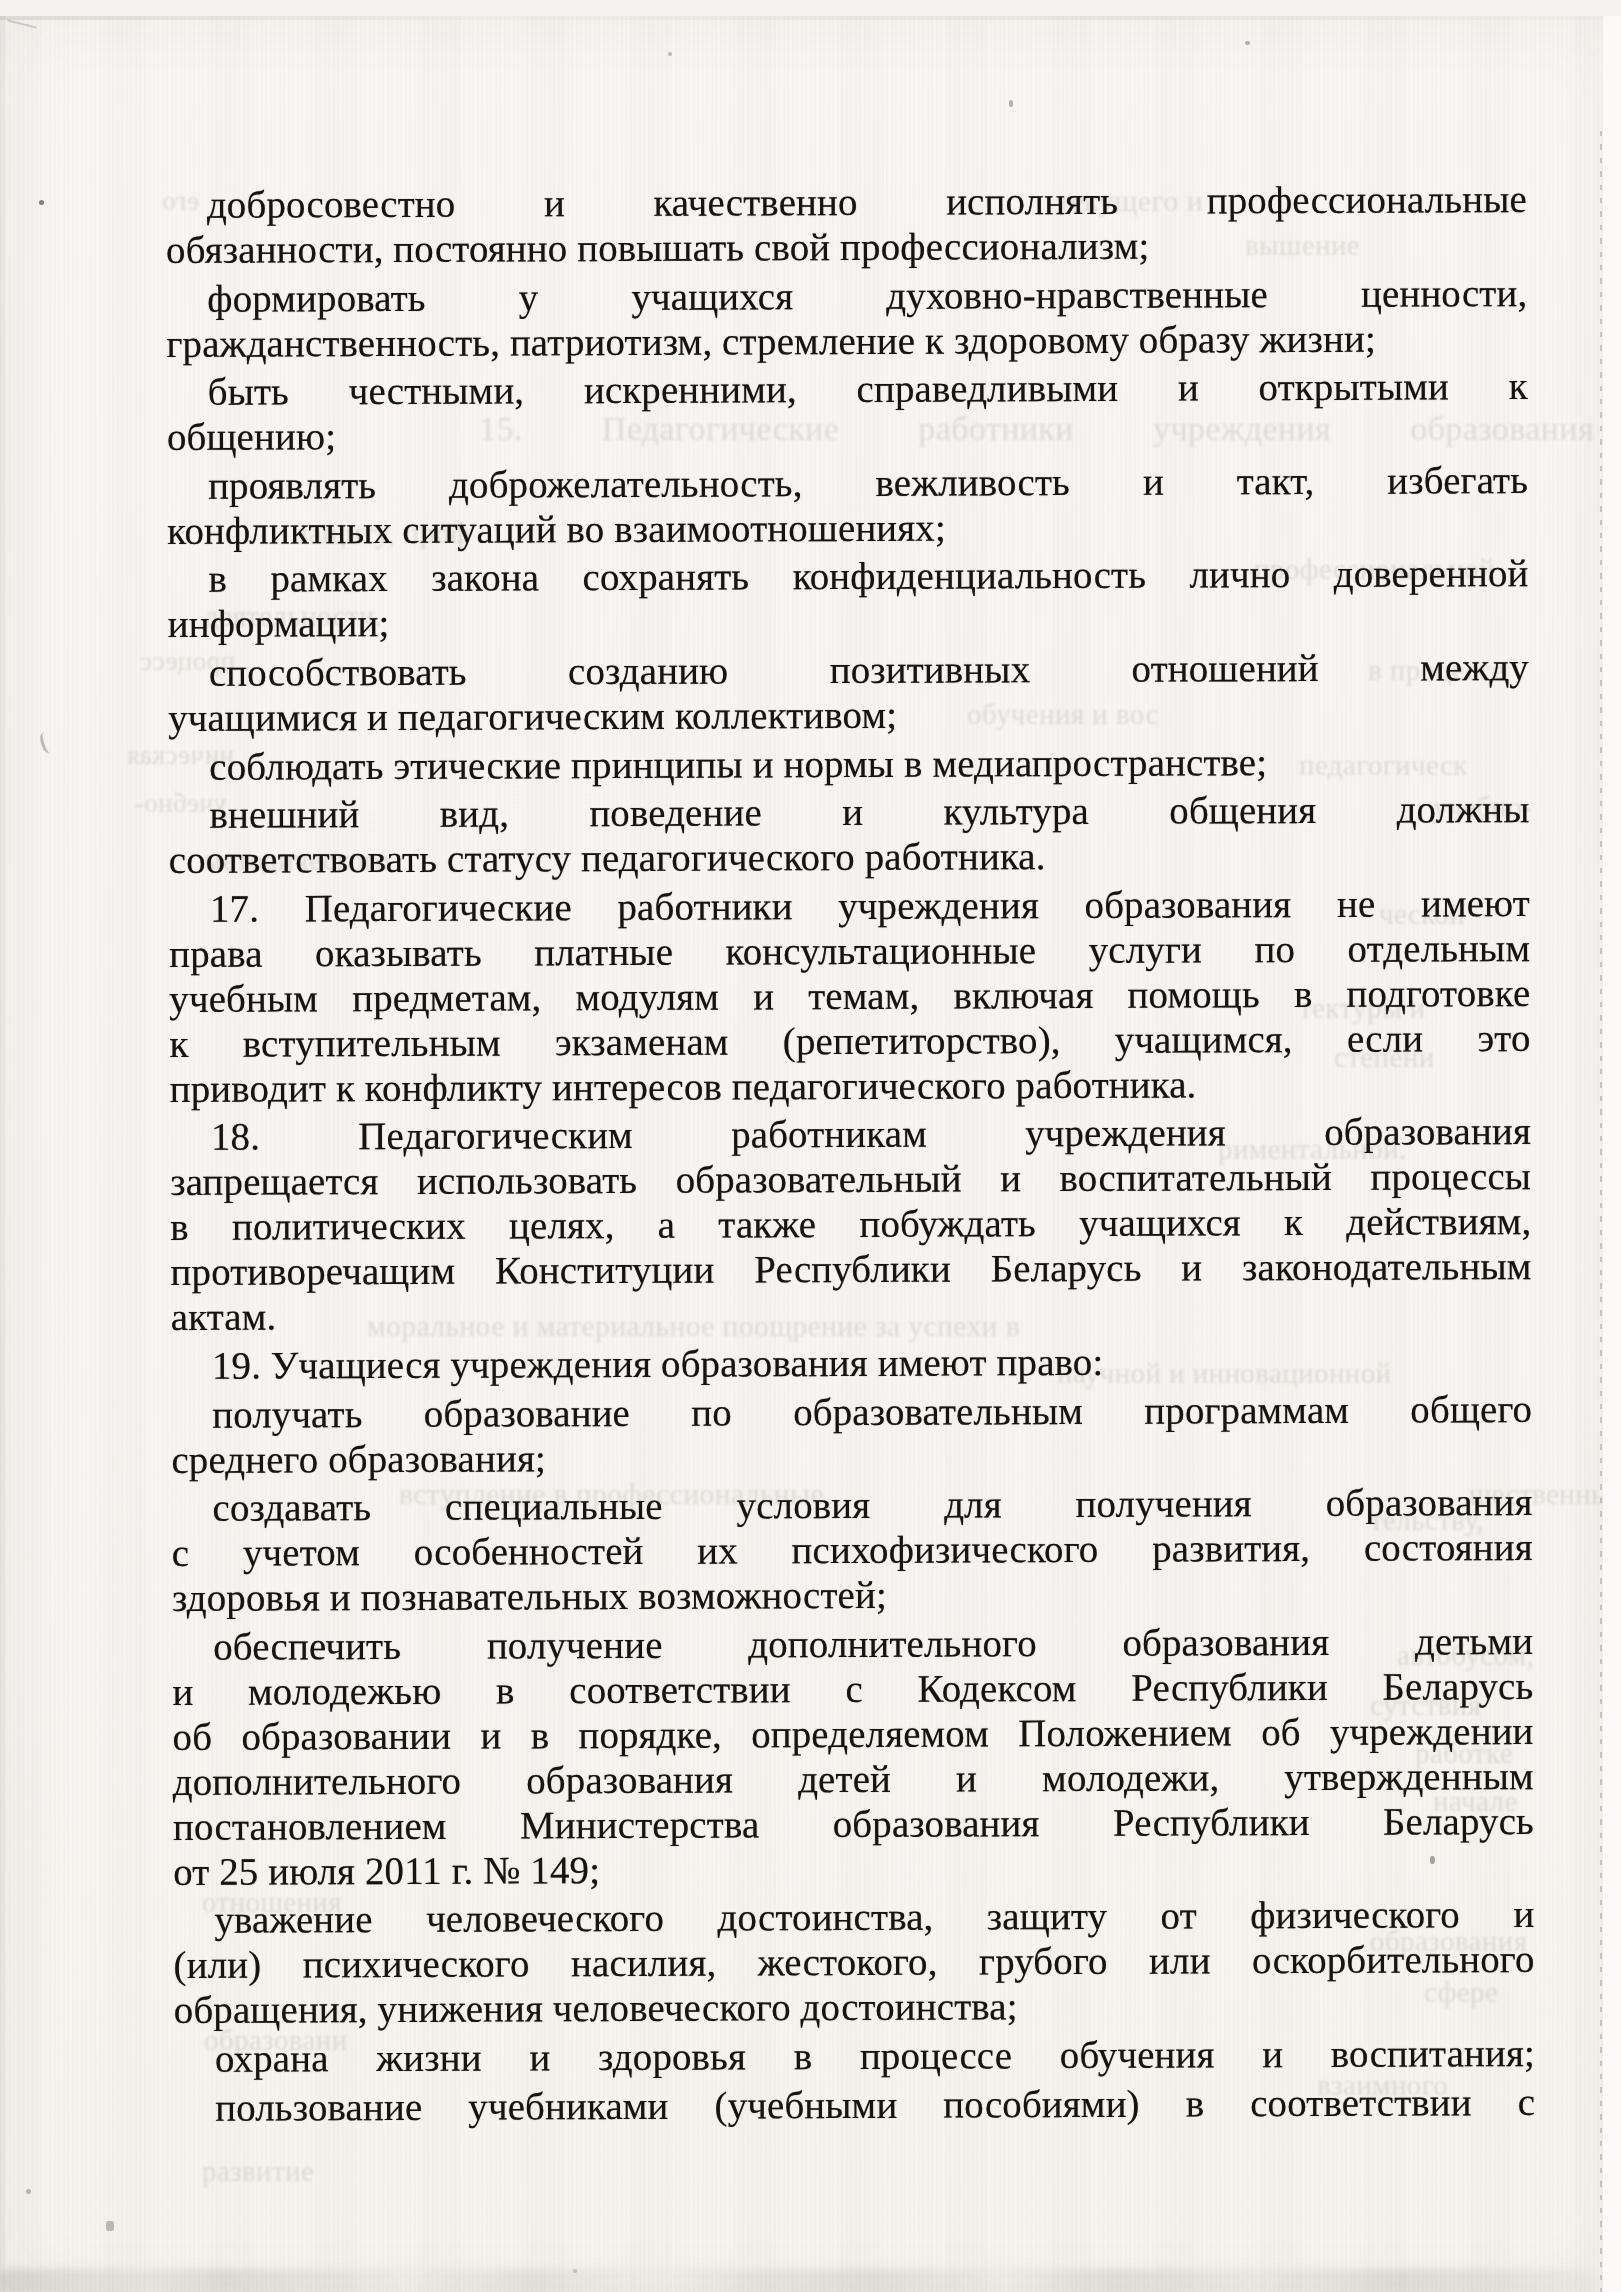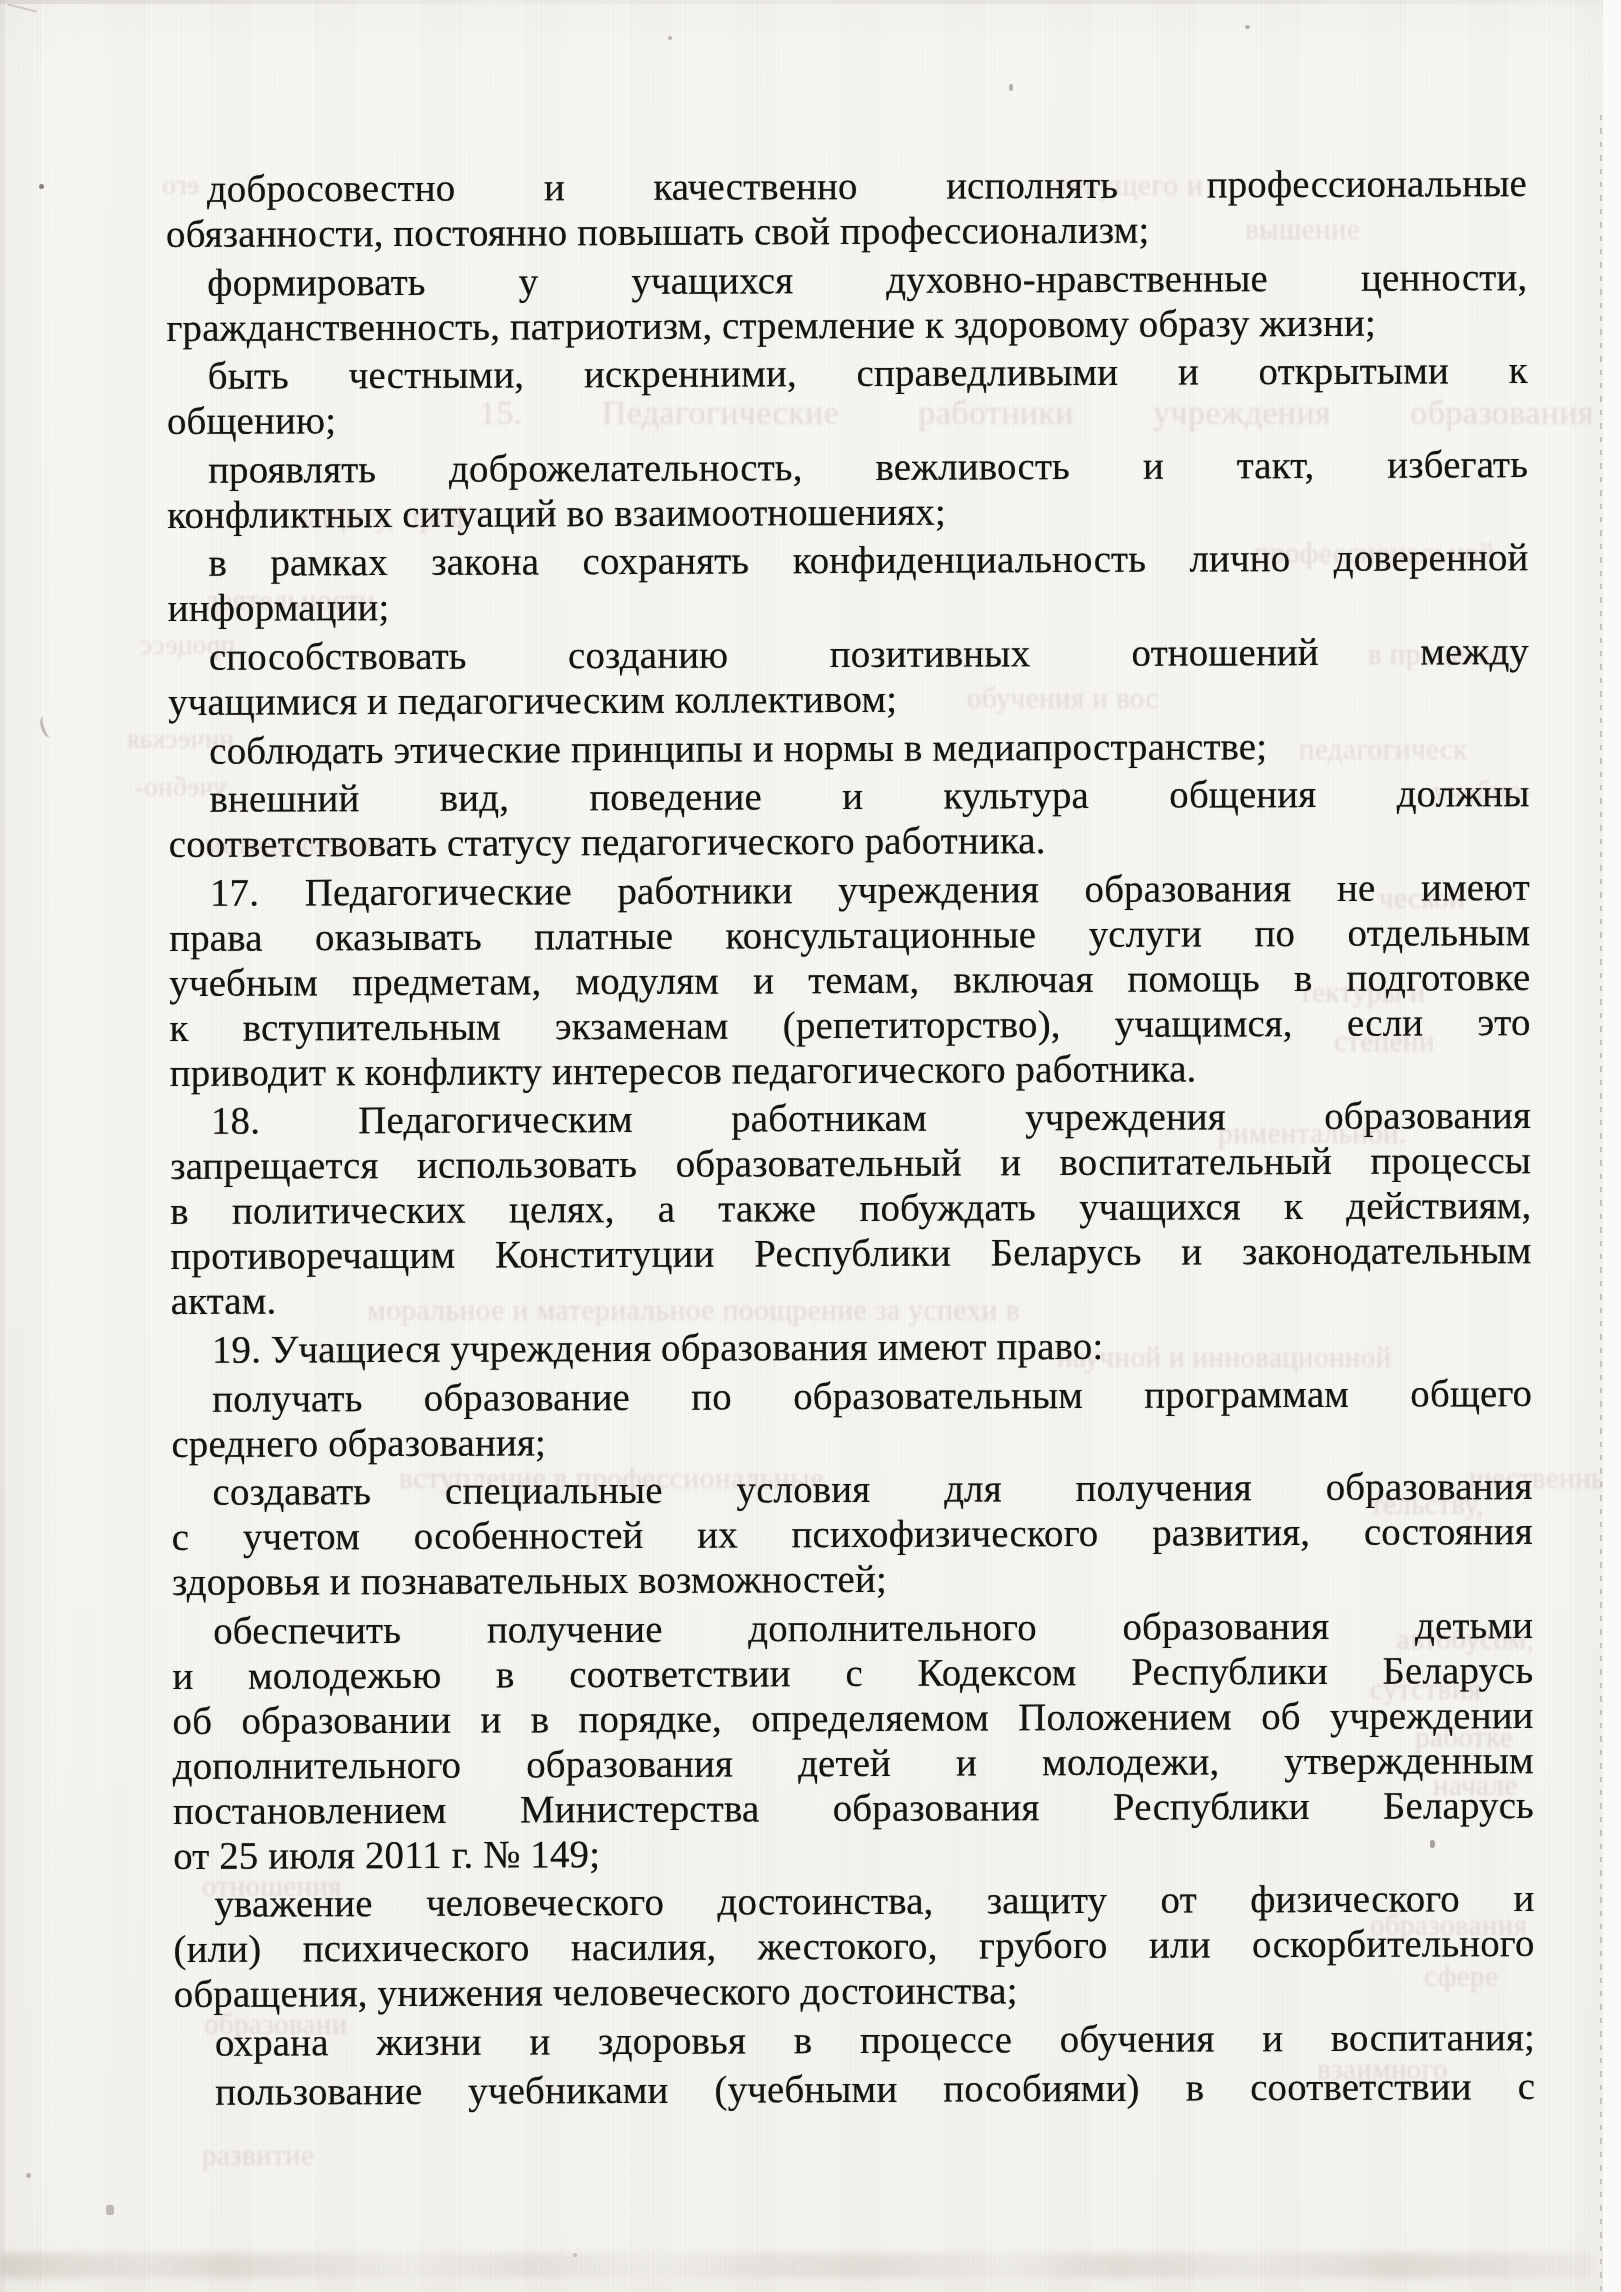--- a/index.html
+++ b/index.html
@@ -8,20 +8,21 @@
     background:#f6f4f0;
     font-family:"Liberation Serif","DejaVu Serif",serif;
   }
   .page{
     position:absolute;inset:0;overflow:hidden;
     background:
       repeating-linear-gradient(90deg, rgba(110,105,95,.018) 0 1.8px, rgba(0,0,0,0) 1.8px 4.5px),
       repeating-linear-gradient(90deg, rgba(120,112,100,.015) 0 41px, rgba(0,0,0,0) 41px 105px),
       linear-gradient(180deg,#f8f6f2 0%,#f7f5f1 55%,#f5f3ee 100%);
     box-shadow:inset 0 0 72px rgba(60,55,45,.05);
+    margin-top:16px;
   }
   
   .doc-text{
     position:absolute;left:170px;top:163px;width:1361px;
     font-size:39px;line-height:45px;color:#16140f;
     transform:rotate(-0.25deg);
     text-shadow:0 0 0.9px rgba(15,12,8,.55);
     letter-spacing:0.1px;
   }
   .para{margin:0 0 3.6px 0;}

